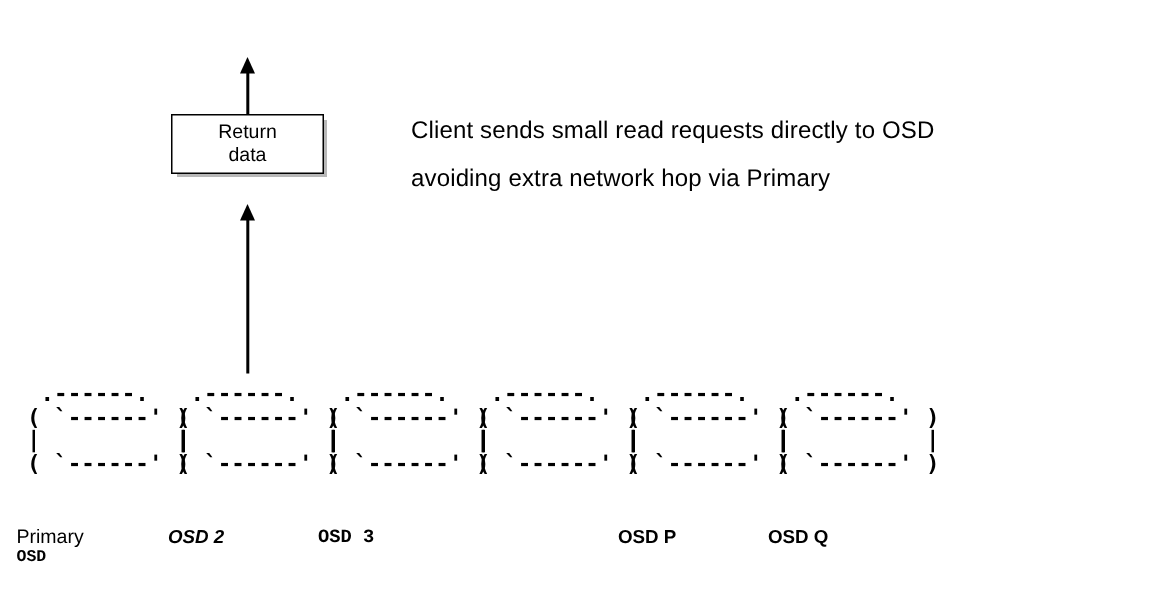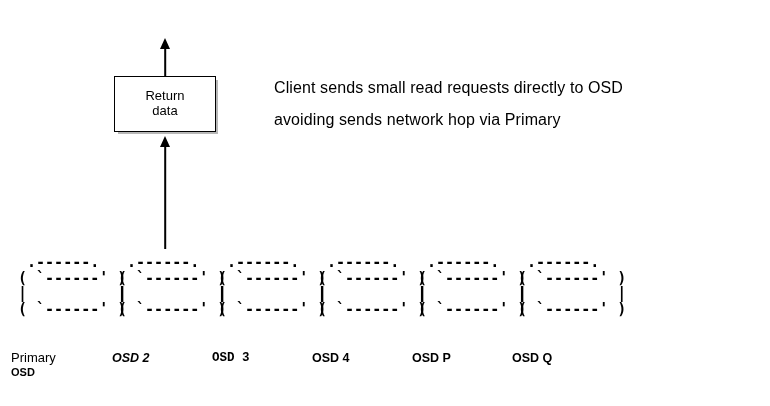--- a/index.html
+++ b/index.html
@@ -101,49 +101,50 @@
     width: 110px;
     font-size: 13px;
     line-height: 15px;
     color: #000000;
   }
   .osd-label .sub {
     display: block;
     font-size: 11px;
     font-weight: bold;
     line-height: 14px;
+    font-family: Liberation Mono, monospace;
   }
   .osd-label.bold-single {
     font-weight: bold;
     font-size: 12.5px;
   }
 </style>
 </head>
 <body>
 
 <div id="canvas">
 
   <div class="arrow" style="left:158px; top:38px; width:14px; height:40px;">
     <div class="head"></div>
     <div class="shaft" style="top:9px; height:31px;"></div>
   </div>
 
-  <div class="node-box" style="left:114px; top:76px; width:102px; height:56px;">
+  <div class="node-box" style="left:114px; top:76px; width:102px; height:40px;">
     <span>Return
 data</span>
   </div>
 
   <div class="arrow" style="left:158px; top:136px; width:14px; height:113px;">
     <div class="head"></div>
     <div class="shaft" style="top:9px; height:104px;"></div>
   </div>
 
   <div class="annotation" style="left:274px; top:64px; width:430px;">
     <div>Client sends small read requests directly to OSD</div>
-    <div>avoiding sends network hop via Primary</div>
+    <div>avoiding extra network hop via Primary</div>
   </div>
 
   <div class="cyl-row">
 
     <div class="cylinder" style="left:18px;">
       <pre class="cyl-art"> .------.
 ( `------' )
 |          |
 ( `------' )</pre>
     </div>
@@ -191,23 +192,20 @@
   </div>
 
   <div class="osd-label bold-single" style="left:112px; top:351px;font-style:italic;">
     <span>OSD 2</span>
   </div>
 
   <div class="osd-label bold-single" style="left:212px; top:351px;font-family:Liberation Mono, monospace;">
     <span>OSD 3</span>
   </div>
 
-  <div class="osd-label bold-single" style="left:312px; top:351px;">
-    <span>OSD 4</span>
-  </div>
 
   <div class="osd-label bold-single" style="left:412px; top:351px;">
     <span>OSD P</span>
   </div>
 
   <div class="osd-label bold-single" style="left:512px; top:351px;">
     <span>OSD Q</span>
   </div>
 
 </div>

